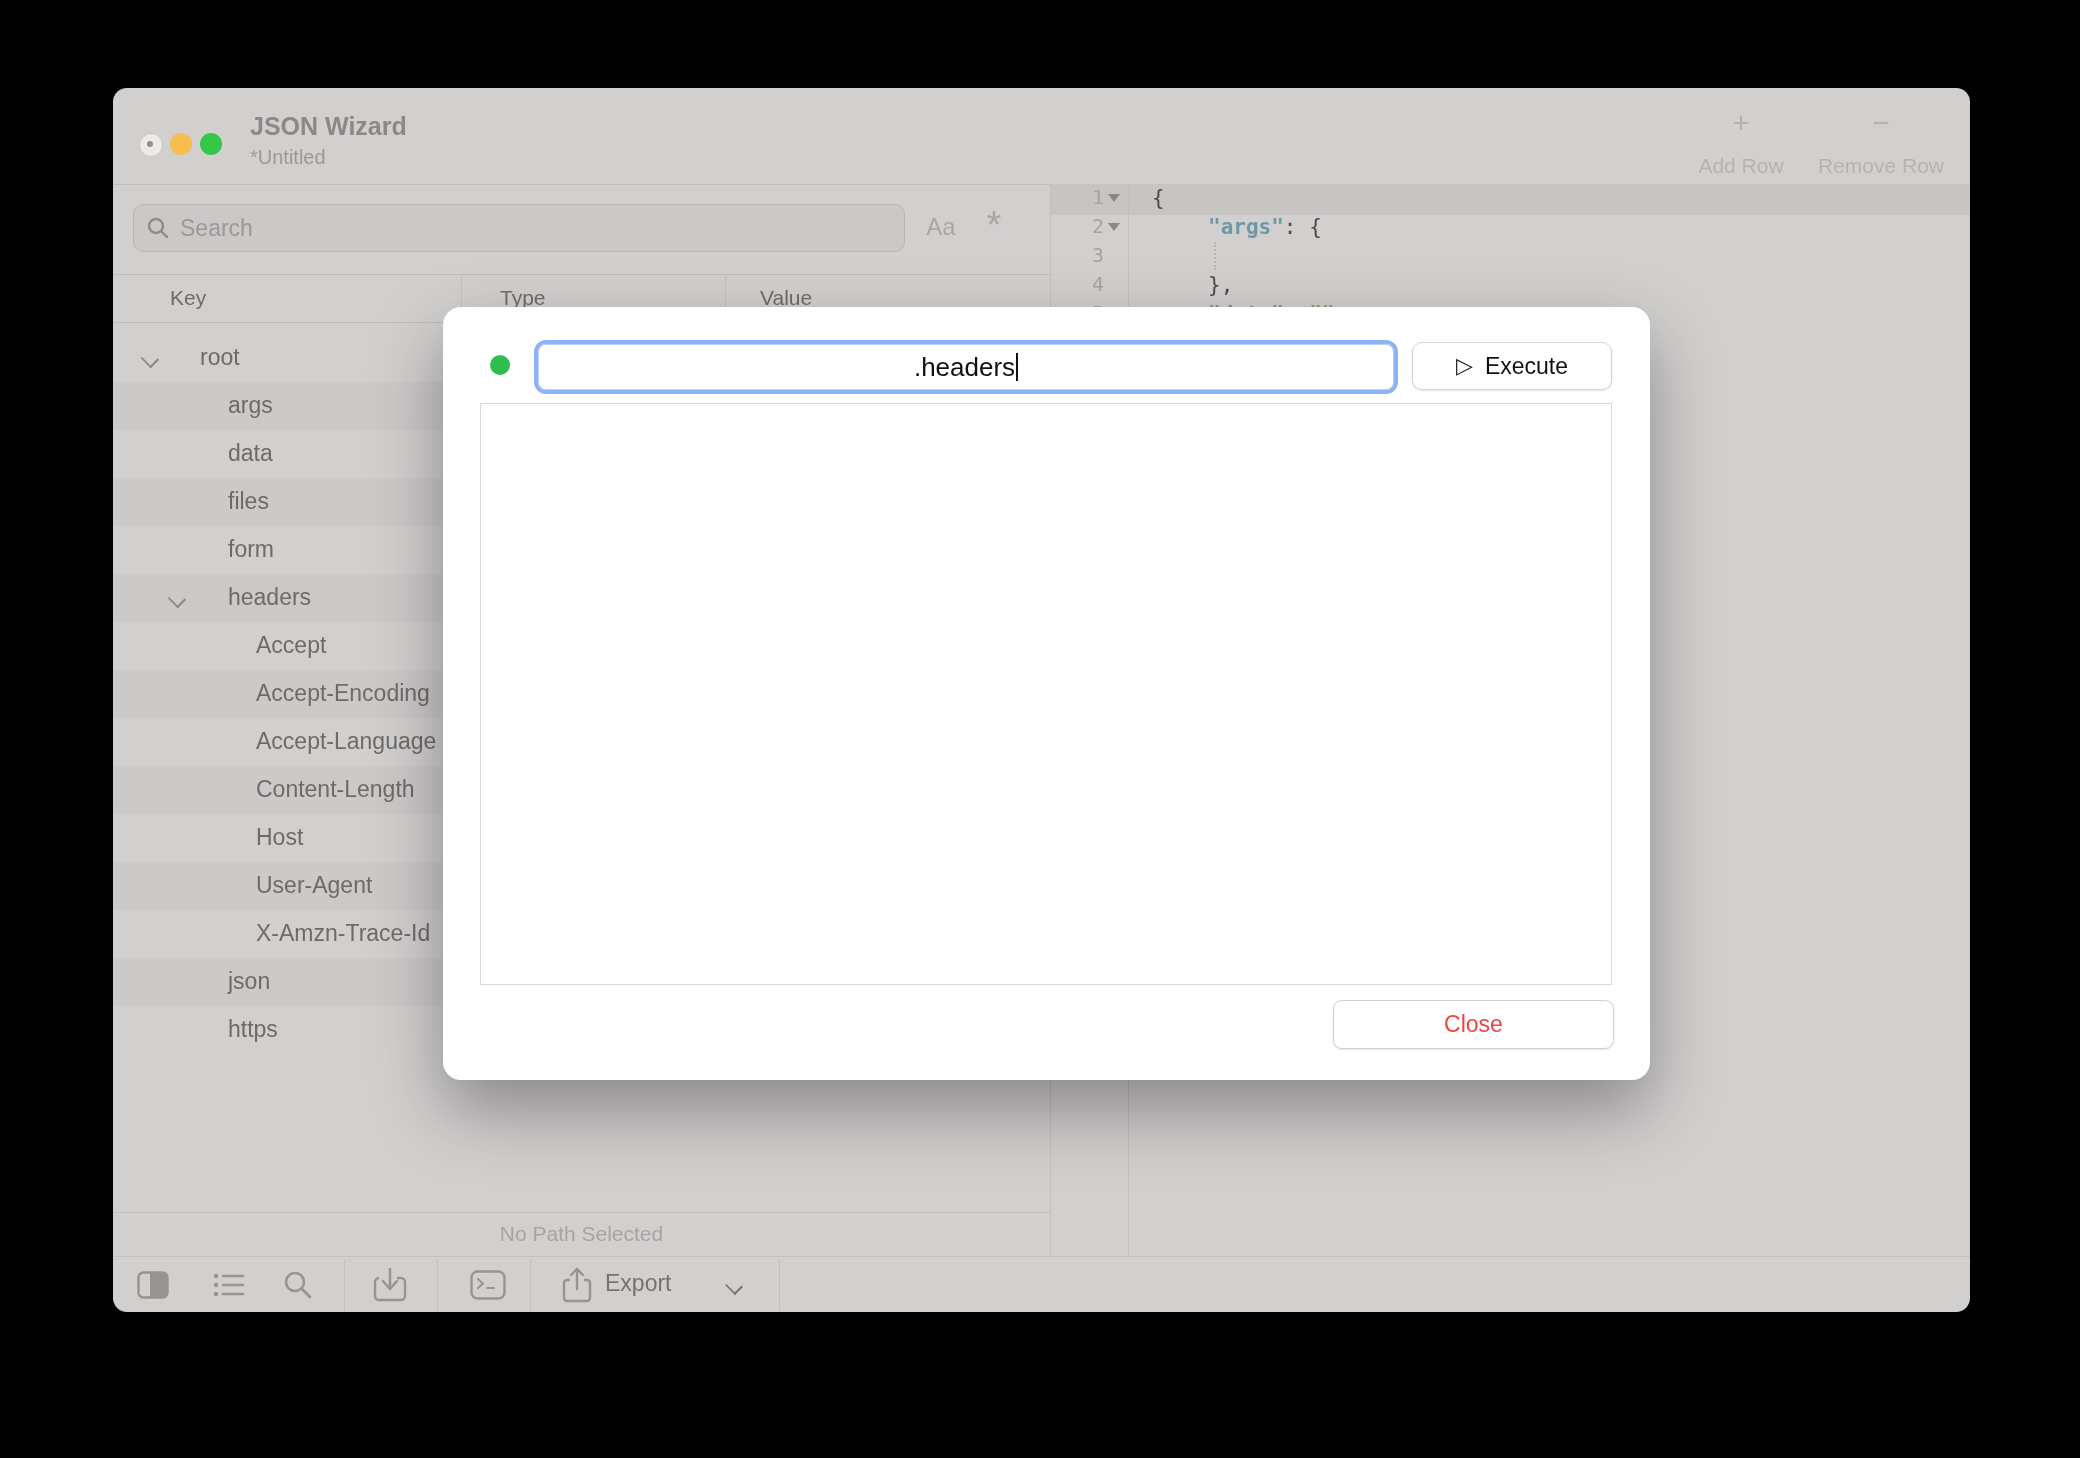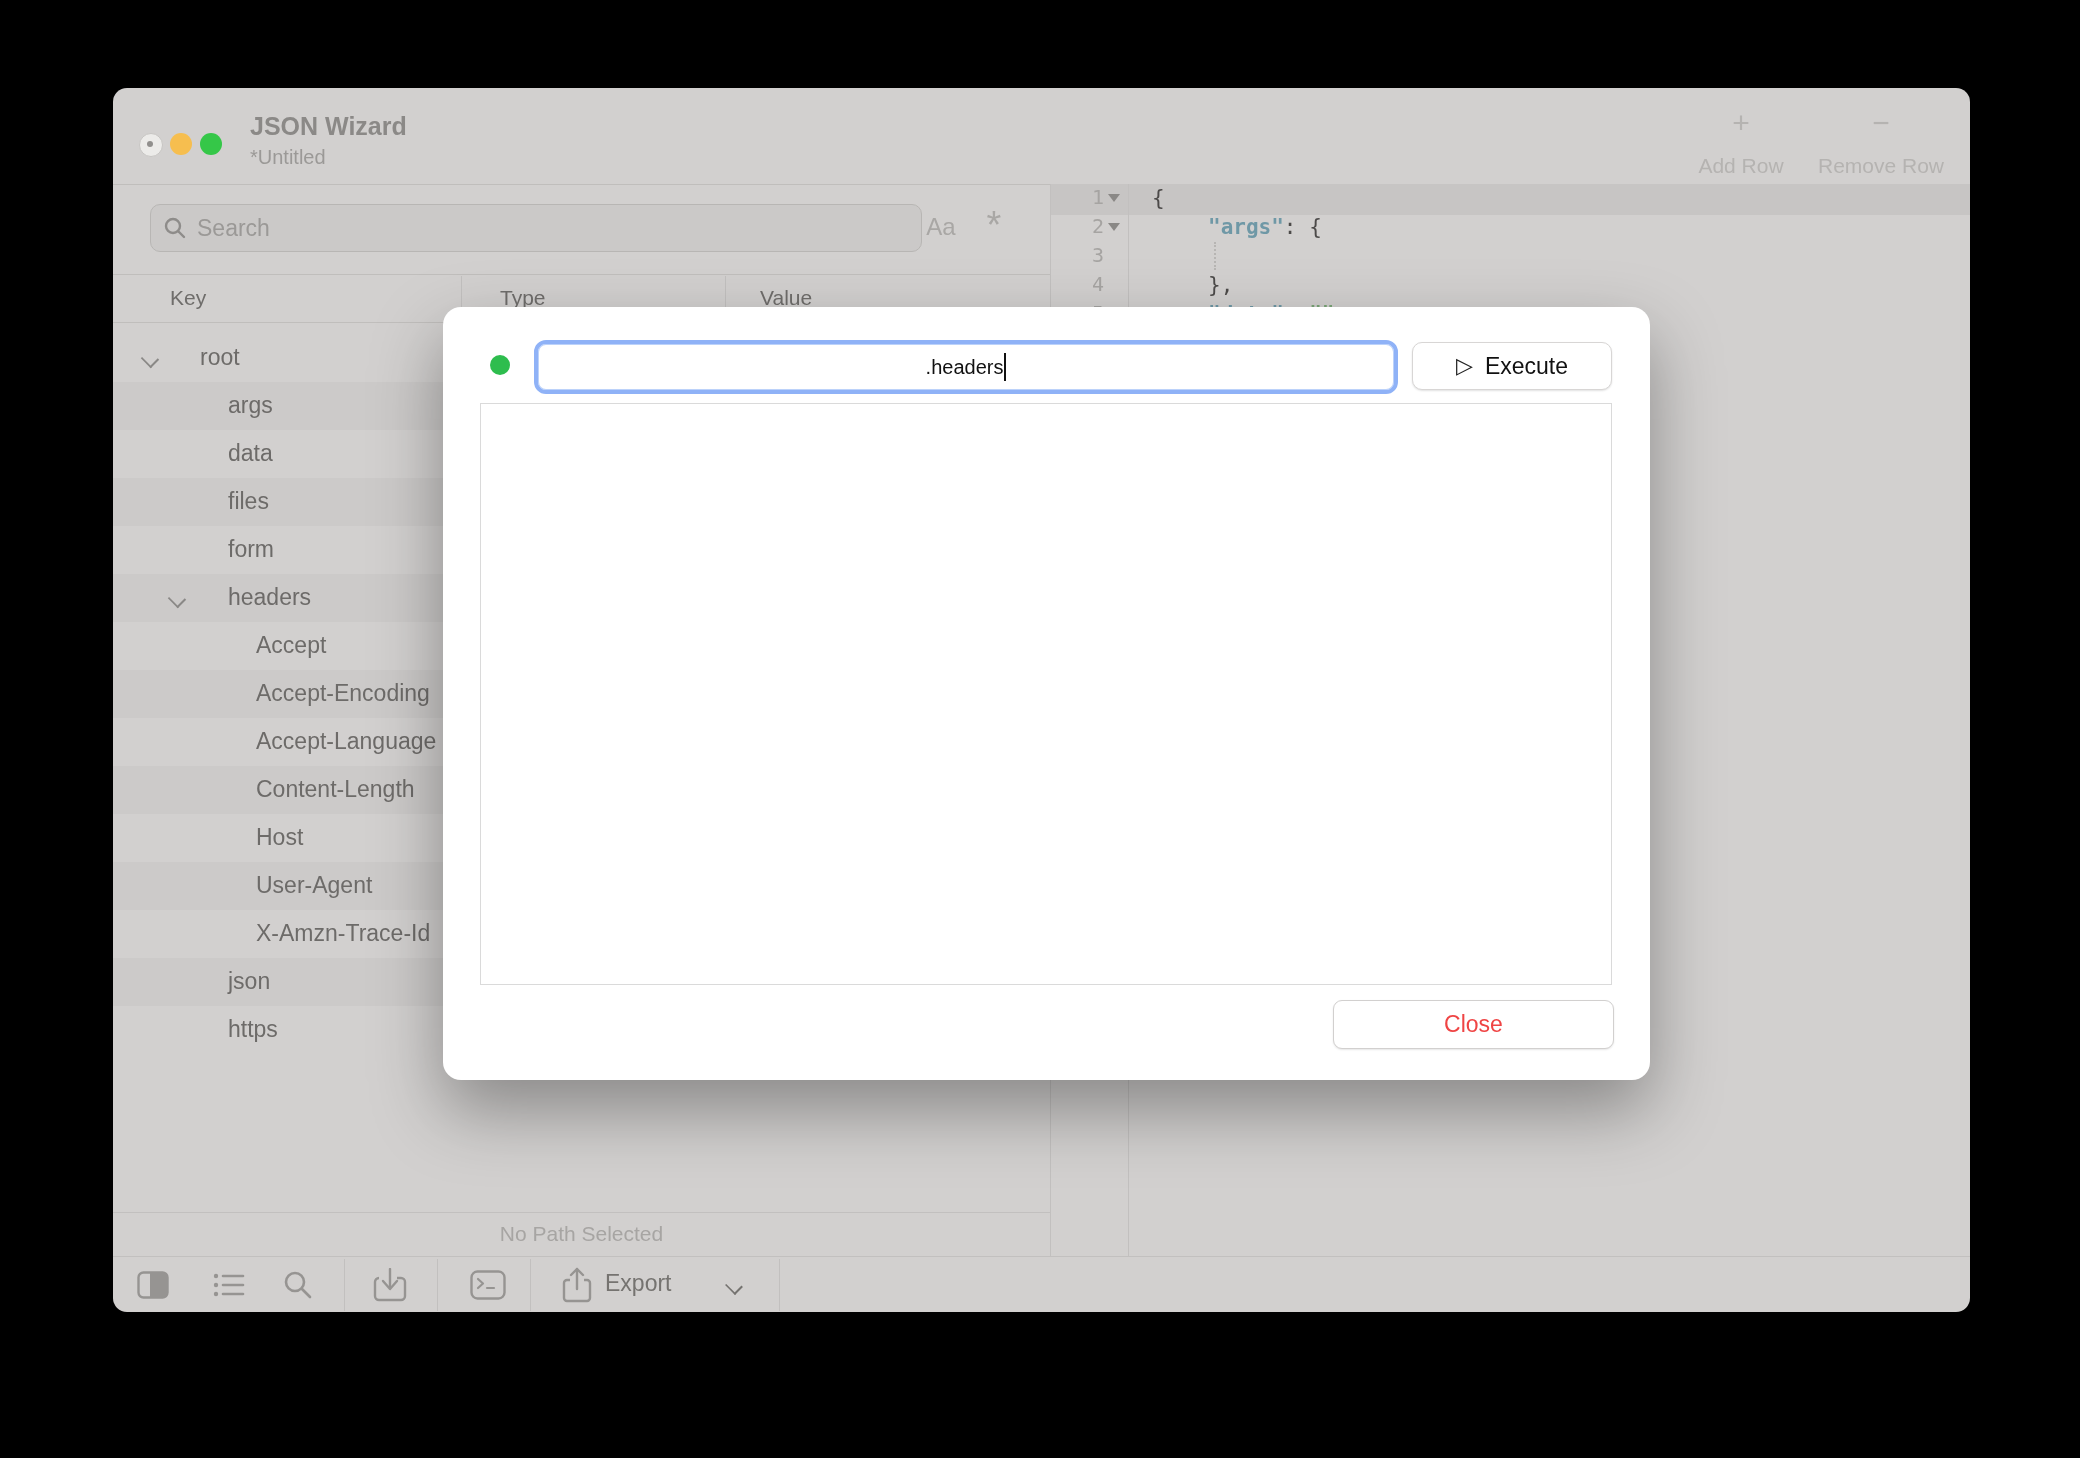--- a/index.html
+++ b/index.html
@@ -21,21 +21,21 @@
   .win-title{position:absolute;left:137px;top:12px;font-size:25px;font-weight:bold;color:#8b8987;}
   .win-subtitle{position:absolute;left:137px;top:46px;font-size:20px;color:#9b9997;}
   .tb-btn{position:absolute;top:6px;width:160px;text-align:center;color:#b5b3b1;}
   .tb-btn .glyph{font-size:30px;line-height:34px;display:block;}
   .tb-btn .lbl{font-size:21px;display:block;margin-top:14px;}
   .tb-add{left:1548px;}
   .tb-remove{left:1688px;}
   
   .left-panel{position:absolute;left:0;top:96px;width:937px;height:1072px;}
   .search-field{position:absolute;left:20px;top:20px;width:770px;height:46px;background:#cbc9c8;
-                border:1px solid #b8b6b4;border-radius:10px;display:flex;align-items:center;margin-left:17px;}
+                border:1px solid #b8b6b4;border-radius:10px;display:flex;align-items:center;}
   .search-field .mag{margin-left:12px;}
   .search-field .ph{margin-left:10px;font-size:23px;color:#9b9997;}
   .btn-aa{position:absolute;left:800px;top:22px;width:56px;height:42px;font-size:24px;color:#a9a7a5;
           display:flex;align-items:center;justify-content:center;}
   .btn-ast{position:absolute;left:856px;top:16px;width:50px;height:50px;font-size:38px;color:#a9a7a5;
            display:flex;align-items:center;justify-content:center;}
   .col-header{position:absolute;left:0;top:92px;width:100%;height:46px;}
   .col-header .col{position:absolute;top:10px;font-size:21px;color:#6f6d6b;}
   .col-key{left:57px;} .col-type{left:387px;} .col-value{left:647px;text-align:center;}
   .col-sep1{left:348px;top:92px;height:46px;} .col-sep2{left:612px;top:92px;height:46px;}
@@ -77,21 +77,21 @@
   .cl1{left:101px;top:-1px;} .cl2{left:157px;top:28px;} .cl4{left:157px;top:86px;} .cl5{left:157px;top:115px;}
   .indent-guide{position:absolute;left:163px;top:58px;height:28px;width:0;border-left:2px dotted #b7b5b3;}
   .frag{position:absolute;height:30px;line-height:30px;font-size:21px;color:#7ba577;font-weight:bold;white-space:pre;}
   
   .modal{position:absolute;left:330px;top:219px;width:1207px;height:773px;background:#fff;border-radius:18px;
          box-shadow:0 30px 70px rgba(0,0,0,.35);}
   .m-dot{position:absolute;left:47px;top:48px;width:20px;height:20px;border-radius:50%;background:#2ebd4e;}
   .query-field{position:absolute;left:91px;top:33px;width:856px;height:46px;background:#fff;border-radius:12px;
                border:4px solid #8fb2f7;box-shadow:0 0 0 1px #bcd2fa inset;
                display:flex;align-items:center;justify-content:center;}
-  .query-field .qtext{font-size:20px;color:#111;}
+  .query-field .qtext{font-size:26px;color:#111;}
   .caret{display:inline-block;width:2px;height:28px;background:#111;margin-left:1px;vertical-align:middle;}
   .exec-btn{position:absolute;left:969px;top:35px;width:198px;height:46px;background:#fff;border:1px solid #d8d6d5;
             border-radius:10px;box-shadow:0 1px 2px rgba(0,0,0,.12);display:flex;align-items:center;justify-content:center;gap:12px;}
   .exec-btn .play{font-size:22px;color:#222;} .exec-btn .lbl{font-size:23px;color:#111;}
   .result-box{position:absolute;left:37px;top:96px;width:1132px;height:582px;border:1px solid #dadada;background:#fff;
               font-family:"DejaVu Sans Mono",monospace;font-size:20px;line-height:30px;color:#1b1b1b;
               padding:6px 12px;box-sizing:border-box;overflow:hidden;}
   .res-line{white-space:pre;}
   .close-btn{position:absolute;left:890px;top:693px;width:279px;height:47px;background:#fff;border:1px solid #d2d0cf;
              border-radius:9px;box-shadow:0 1px 2px rgba(0,0,0,.10);display:flex;align-items:center;justify-content:center;

